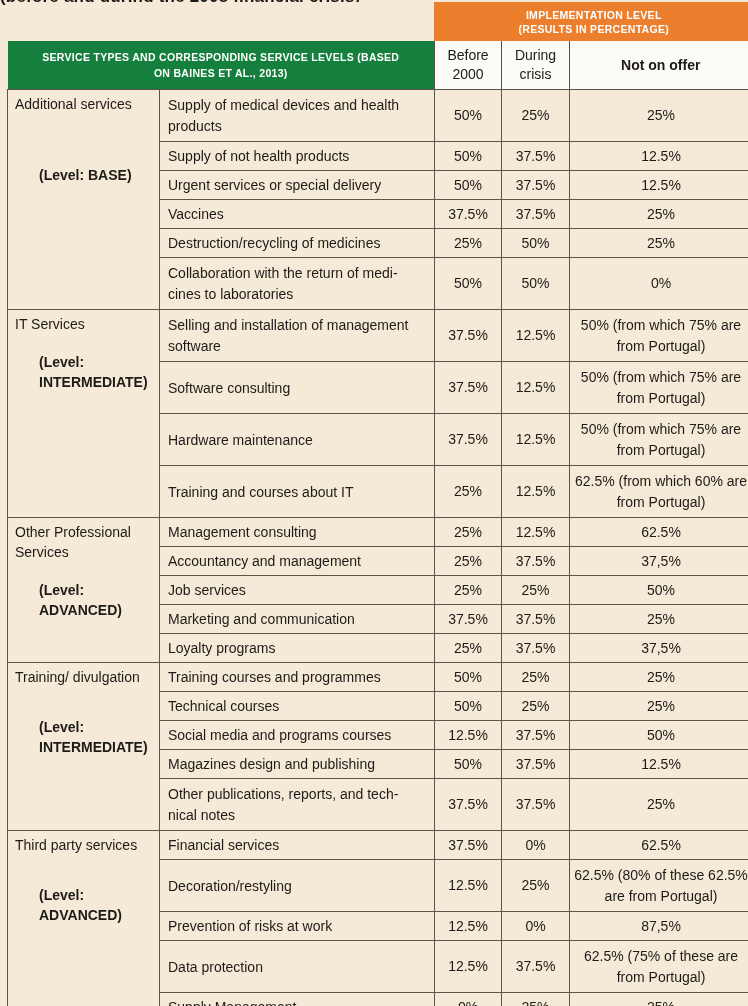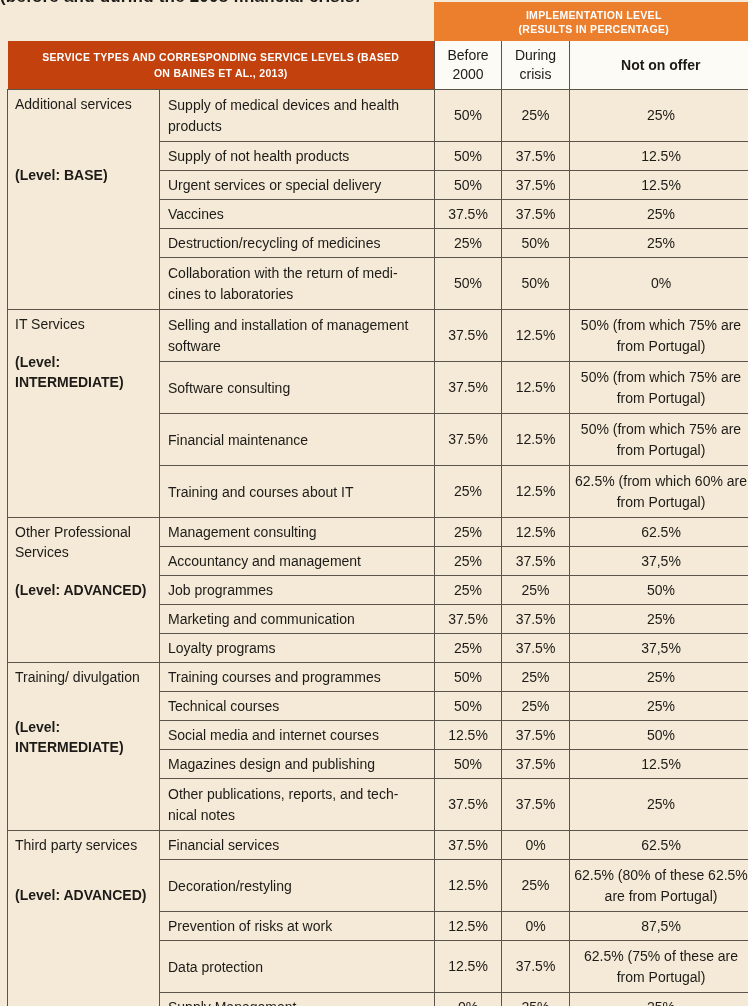--- a/index.html
+++ b/index.html
@@ -52,21 +52,21 @@
       color: #ffffff;
       font-weight: bold;
       font-size: 10.5px;
       text-align: center;
       line-height: 14px;
       height: 39px;
       letter-spacing: 0.3px;
       border-left: 1px solid #ec7f2d;
     }
     .hdr-service {
-      background: #c2410c;
+      background: #15803d;
       color: #ffffff;
       font-weight: bold;
       font-size: 10.5px;
       text-align: center;
       line-height: 16px;
       height: 48px;
       letter-spacing: 0.3px;
       padding: 0 10px;
     }
     .hdr-col {
@@ -92,20 +92,21 @@
       font-size: 14px;
       line-height: 20px;
       border: 1px solid #5a544b;
     }
     td.group .gname { display: block; }
     td.group .glevel {
       display: block;
       font-weight: bold;
       font-size: 14px;
       margin-top: 20px;
+      margin-left: 24px;
     }
     td.svc { padding: 1px 8px 0 8px; text-align: left; }
     td.num { text-align: center; }
     td.nof { text-align: center; padding: 0 4px; line-height: 21px; }
 
     tr.h1 td { height: 27px; }
     tr.h2 td { height: 50px; }
   </style>
 </head>
 <body>
@@ -197,21 +198,21 @@
       <td class="cell num">12.5%</td>
       <td class="cell nof">50% (from which 75% are from Portugal)</td>
     </tr>
     <tr class="h2">
       <td class="cell svc">Software consulting</td>
       <td class="cell num">37.5%</td>
       <td class="cell num">12.5%</td>
       <td class="cell nof">50% (from which 75% are from Portugal)</td>
     </tr>
     <tr class="h2">
-      <td class="cell svc">Financial maintenance</td>
+      <td class="cell svc">Hardware maintenance</td>
       <td class="cell num">37.5%</td>
       <td class="cell num">12.5%</td>
       <td class="cell nof">50% (from which 75% are from Portugal)</td>
     </tr>
     <tr class="h2">
       <td class="cell svc">Training and courses about IT</td>
       <td class="cell num">25%</td>
       <td class="cell num">12.5%</td>
       <td class="cell nof">62.5% (from which 60% are from Portugal)</td>
     </tr>
@@ -226,21 +227,21 @@
       <td class="cell num">12.5%</td>
       <td class="cell nof">62.5%</td>
     </tr>
     <tr class="h1">
       <td class="cell svc">Accountancy and management</td>
       <td class="cell num">25%</td>
       <td class="cell num">37.5%</td>
       <td class="cell nof">37,5%</td>
     </tr>
     <tr class="h1">
-      <td class="cell svc">Job programmes</td>
+      <td class="cell svc">Job services</td>
       <td class="cell num">25%</td>
       <td class="cell num">25%</td>
       <td class="cell nof">50%</td>
     </tr>
     <tr class="h1">
       <td class="cell svc">Marketing and communication</td>
       <td class="cell num">37.5%</td>
       <td class="cell num">37.5%</td>
       <td class="cell nof">25%</td>
     </tr>
@@ -261,21 +262,21 @@
       <td class="cell num">25%</td>
       <td class="cell nof">25%</td>
     </tr>
     <tr class="h1">
       <td class="cell svc">Technical courses</td>
       <td class="cell num">50%</td>
       <td class="cell num">25%</td>
       <td class="cell nof">25%</td>
     </tr>
     <tr class="h1">
-      <td class="cell svc">Social media and internet courses</td>
+      <td class="cell svc">Social media and programs courses</td>
       <td class="cell num">12.5%</td>
       <td class="cell num">37.5%</td>
       <td class="cell nof">50%</td>
     </tr>
     <tr class="h1">
       <td class="cell svc">Magazines design and publishing</td>
       <td class="cell num">50%</td>
       <td class="cell num">37.5%</td>
       <td class="cell nof">12.5%</td>
     </tr>

